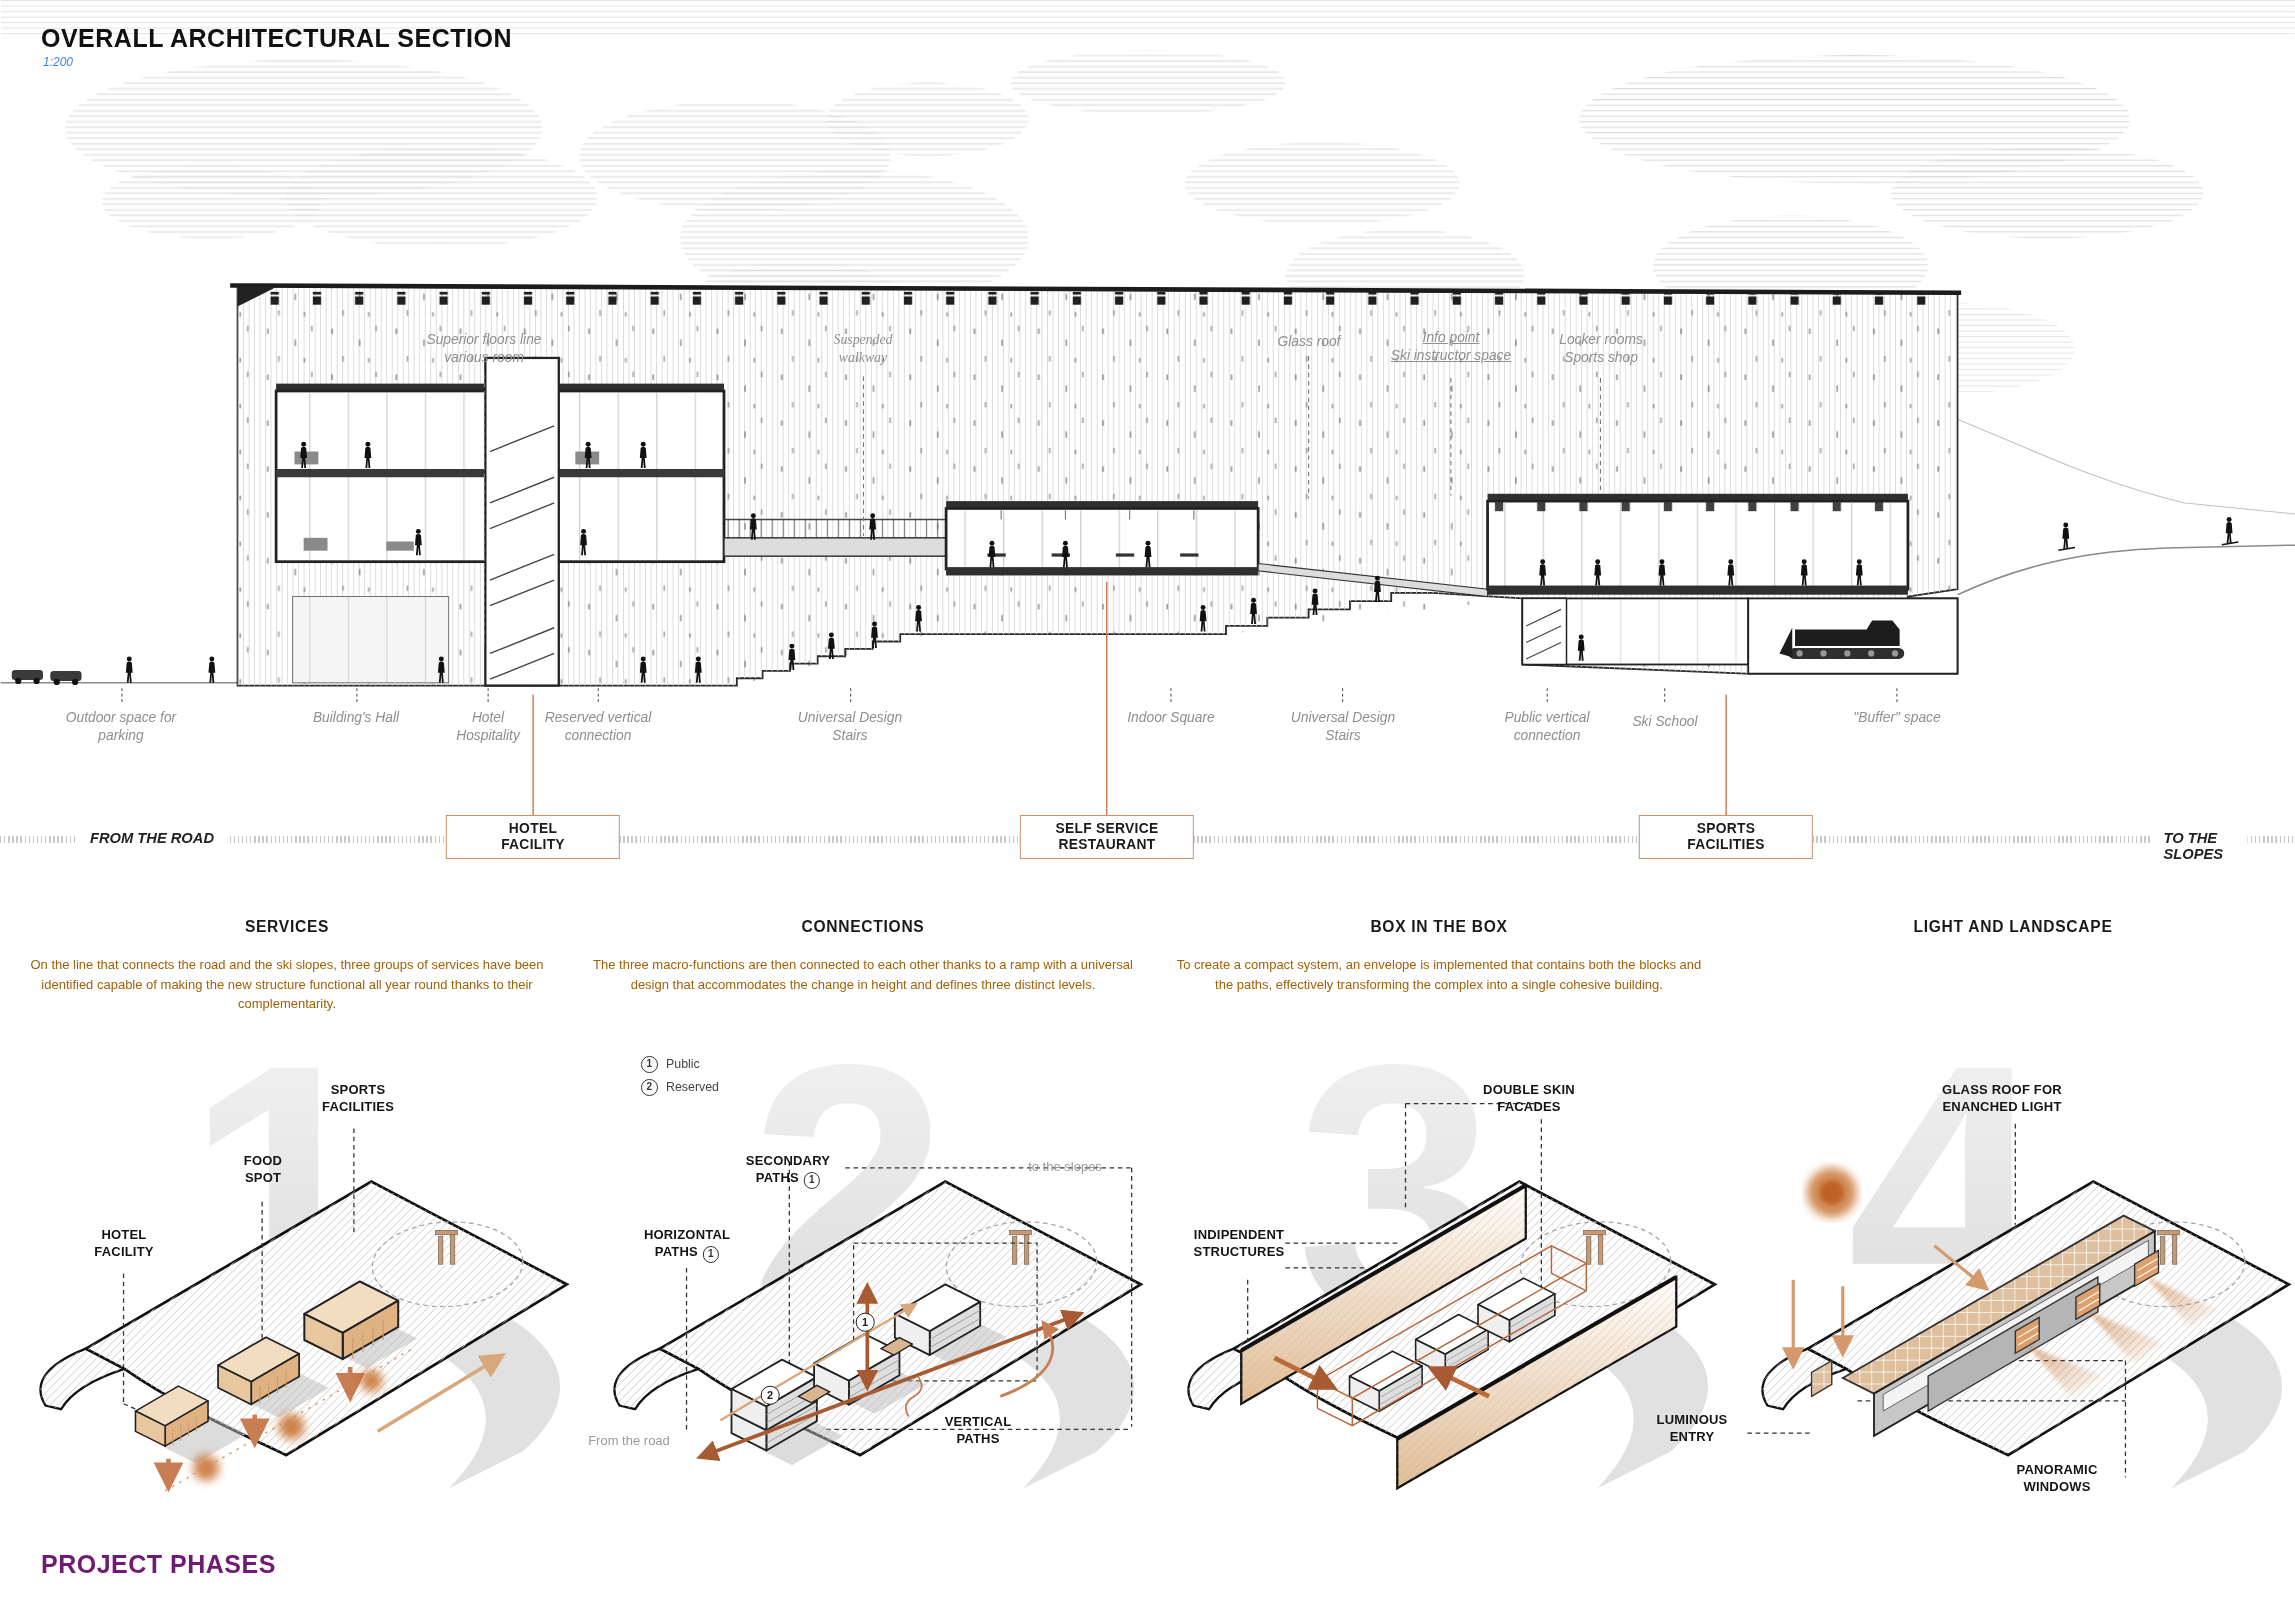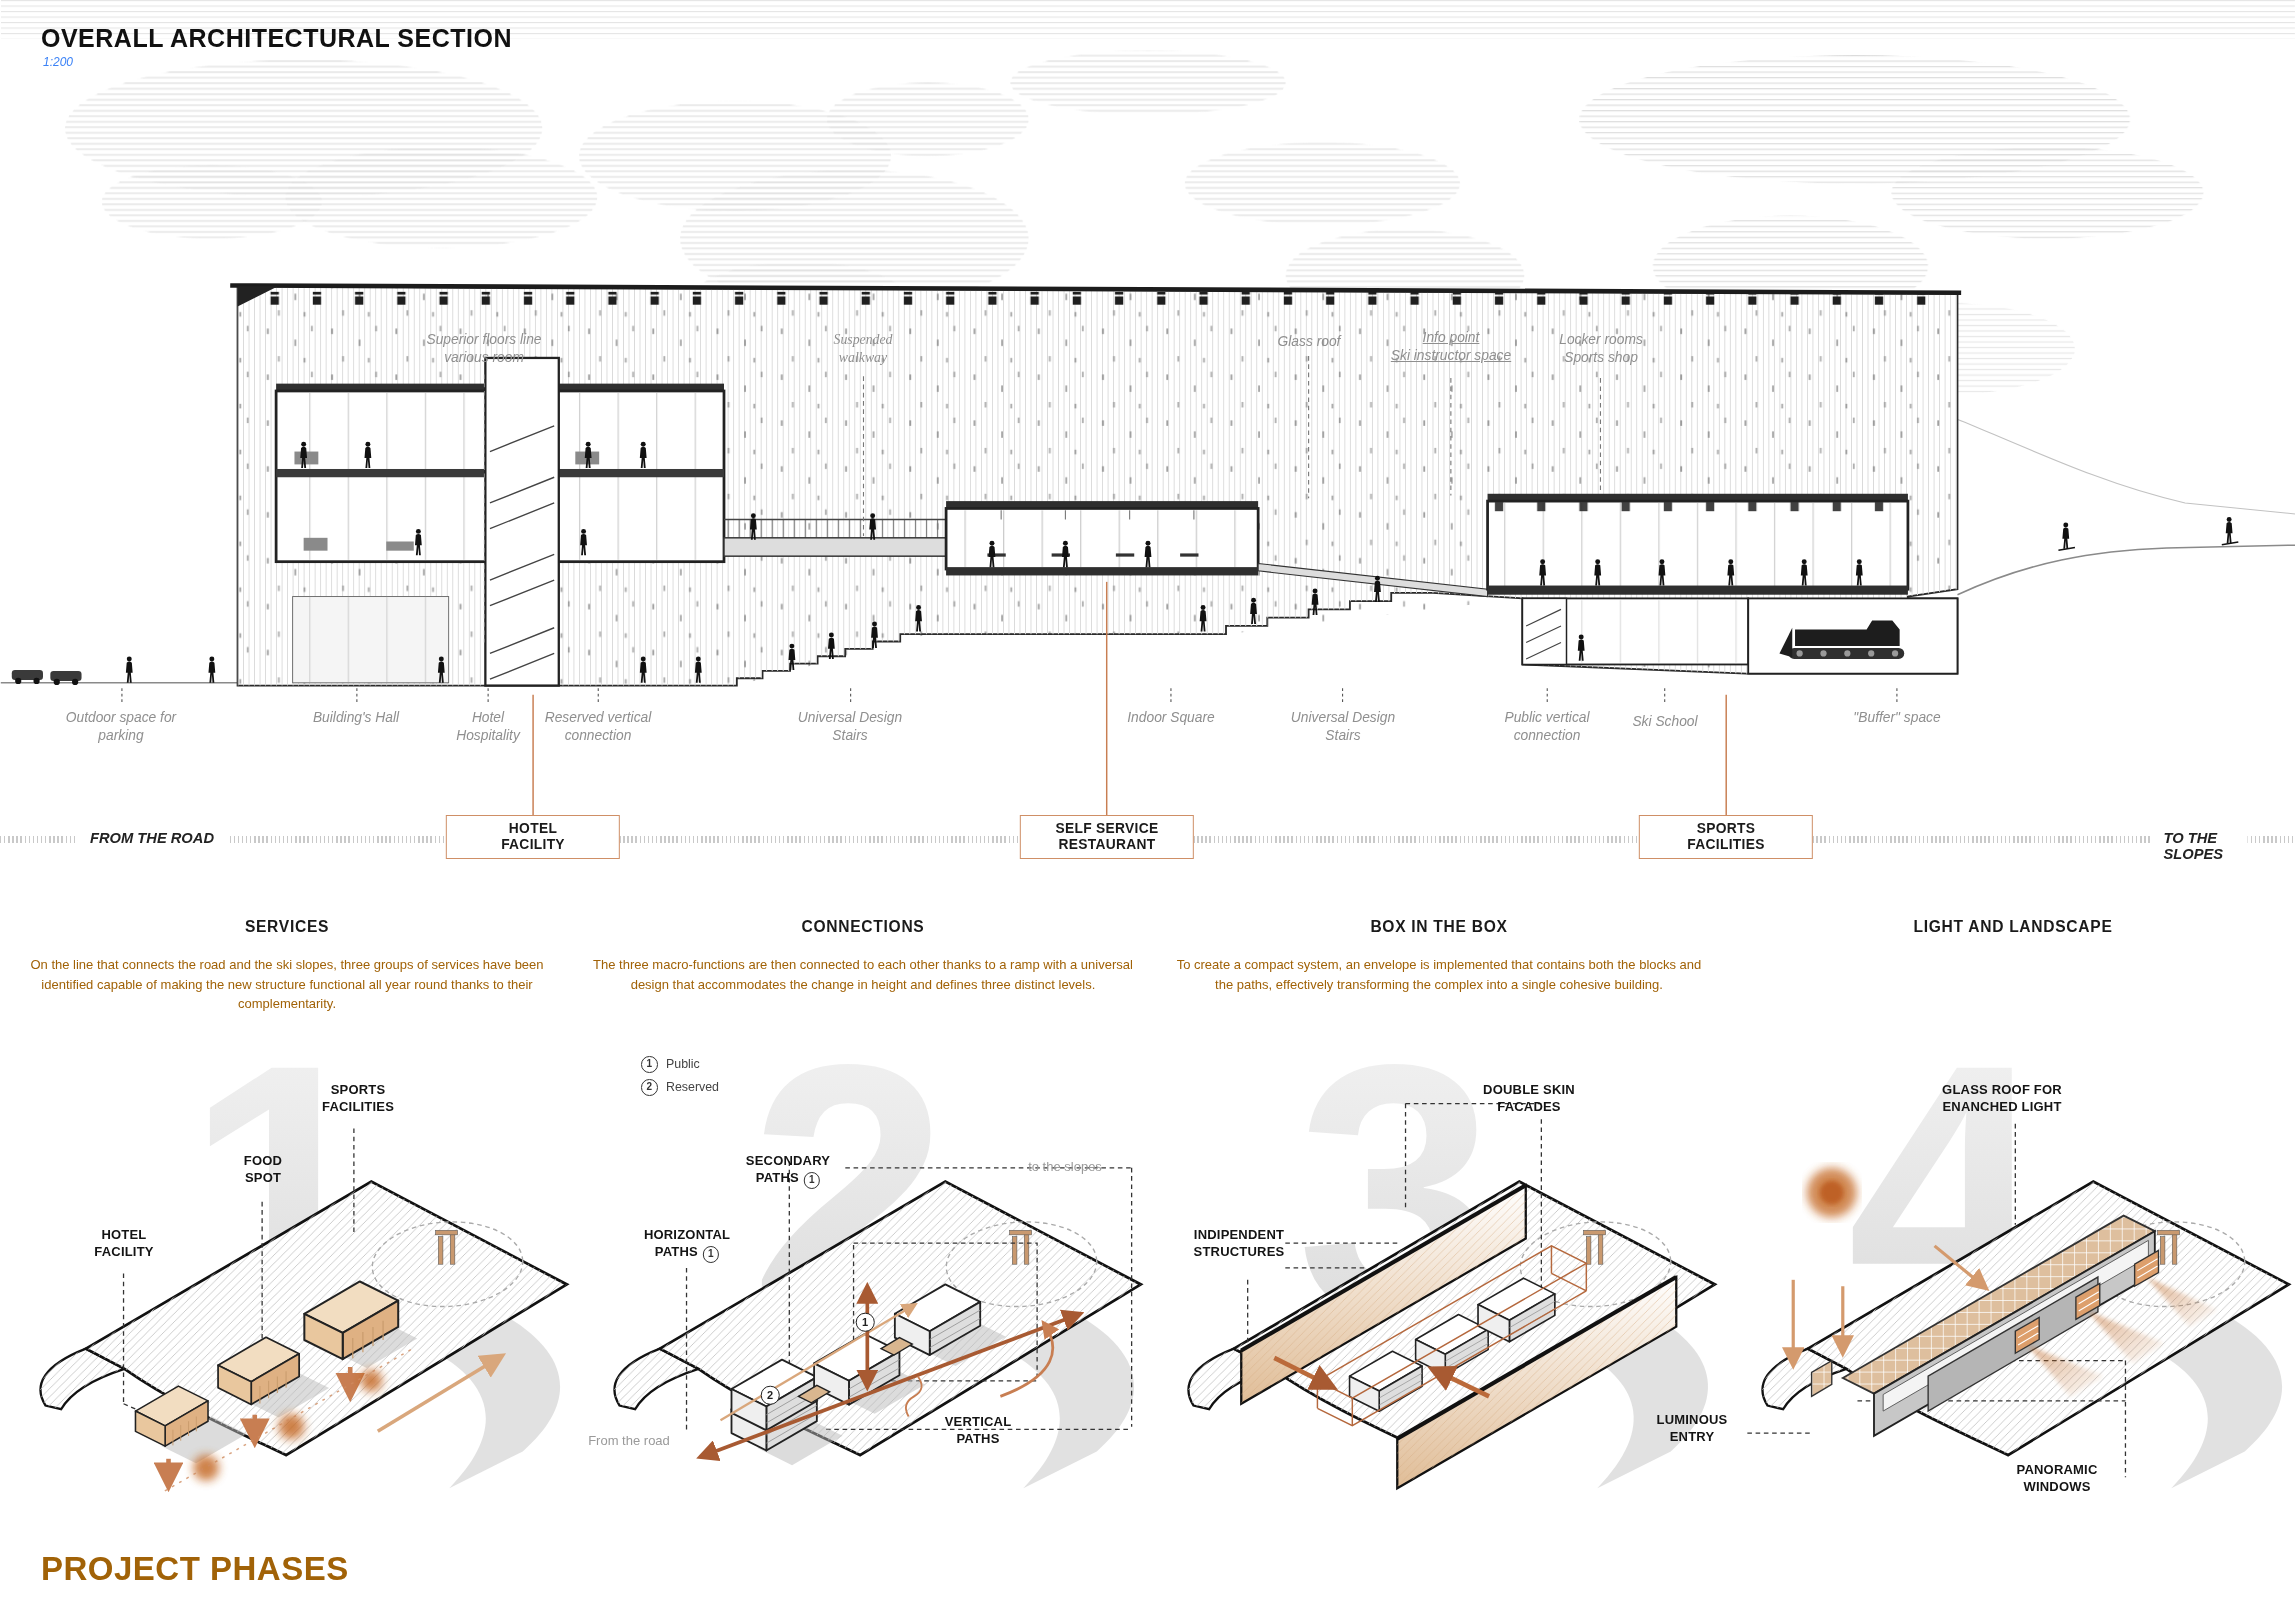--- a/index.html
+++ b/index.html
@@ -26,21 +26,21 @@
   .circ{display:inline-block;width:14.7px;height:14.7px;border:1.4px solid #333;border-radius:50%;
         font-size:10px;line-height:14.7px;text-align:center;font-weight:600;color:#333;
         vertical-align:-1.8px;margin-left:4.6px;background:#fff;font-style:normal;}
   .circ-art{position:absolute;width:16.5px;height:16.5px;border:1.4px solid #222;border-radius:50%;
         font-size:11px;line-height:16.5px;text-align:center;font-weight:600;color:#222;background:#fff;z-index:2;transform:translate(-50%,-50%);}
   .legend{font-size:12.4px;color:#444;z-index:3;}
   .legend .row{display:flex;align-items:center;gap:8.3px;margin-bottom:6.4px;}
   .legend .circ{margin-left:0;}
   .svgart{z-index:1;}
   .txt{z-index:3;}
-  .big-title{font-size:33px;font-weight:700;letter-spacing:0.5px;color:#a16207;}
+  .big-title{font-size:25px;font-weight:700;letter-spacing:0.5px;color:#701a75;}
 </style>
 </head>
 <body>
 
 <div id="board">
 
   <svg width="0" height="0" style="position:absolute" aria-hidden="true">
     <defs>
       <pattern id="pat-cloud" width="4" height="6" patternUnits="userSpaceOnUse">
           <rect width="4" height="1.2" fill="#d6d6d6"></rect>

